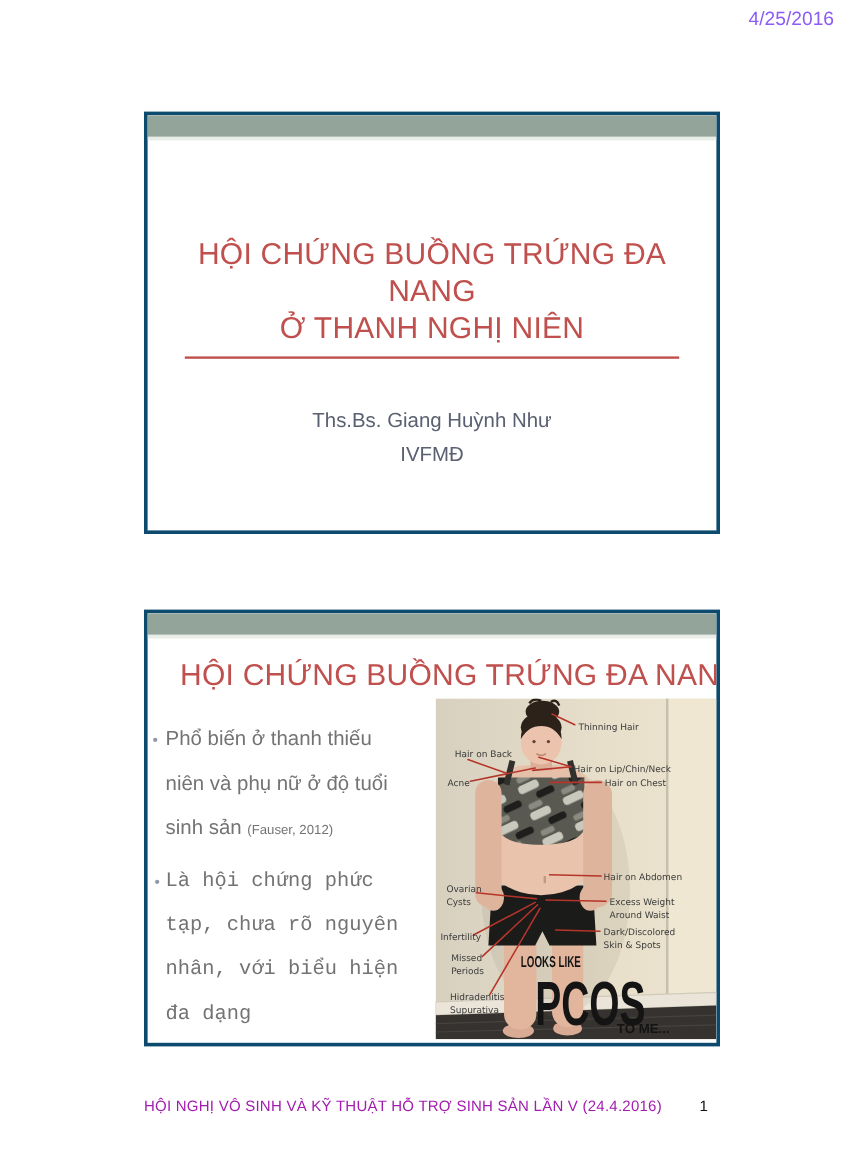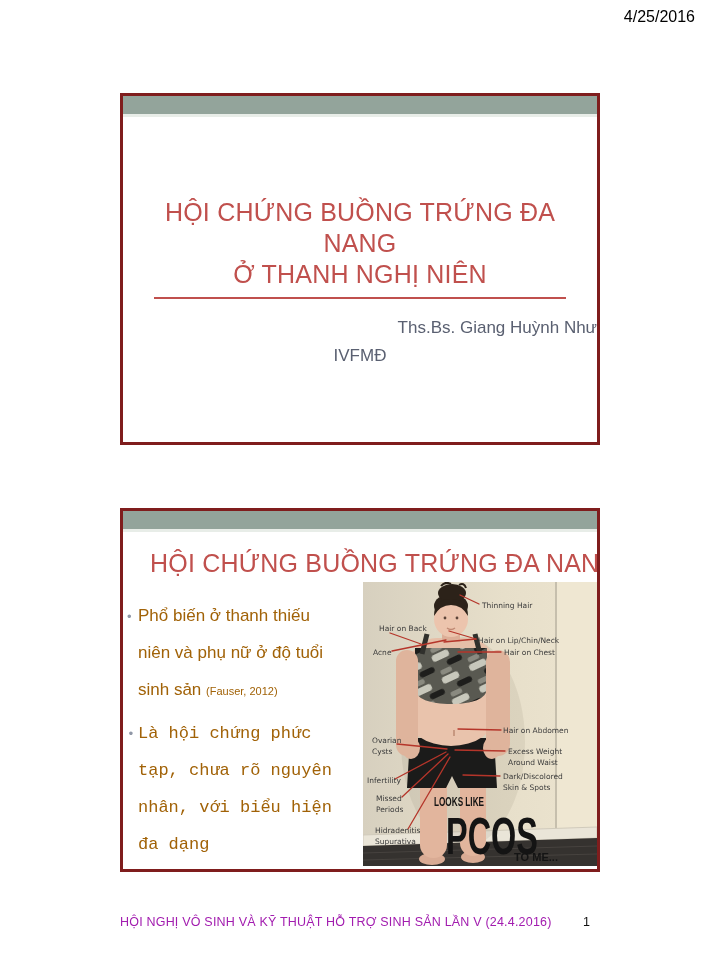--- a/index.html
+++ b/index.html
@@ -1,42 +1,42 @@
 <!DOCTYPE html>
 <html><head>
 <meta charset="utf-8">
 <style>
   html,body{margin:0;padding:0;}
   body{
     width:720px;height:960px;background:#ffffff;position:relative;
     font-family:"Liberation Sans","DejaVu Sans",sans-serif;color:#000;
     overflow:hidden;
   }
-  .date{position:absolute;top:8px;right:25px;font-size:16px;color:#000000;text-align:center;}
+  .date{position:absolute;top:8px;right:25px;font-size:16px;color:#8b5cf6;text-align:center;}
   .slide{
     position:absolute;left:120px;width:480px;background:#fff;
-    border:3px solid #7f1d1d;box-sizing:border-box;overflow:hidden;
+    border:3px solid #0c4a6e;box-sizing:border-box;overflow:hidden;
   }
   .slide1{top:93px;height:352px;}
   .slide2{top:508px;height:364px;}
   .topbar{height:18px;background:#93a49b;}
   .topbar-strip{height:3px;background:#e8ede8;}
   .s1-title{
     margin:80px 8px 0;text-align:center;color:#c0504d;
     font-size:25px;font-weight:400;line-height:31px;letter-spacing:0.2px;
   }
   .s1-underline{width:412px;height:2px;background:#c0504d;margin:7px auto 0;}
-  .s1-presenter{margin-top:19px;text-align:right;color:#5a6071;font-size:17px;}
+  .s1-presenter{margin-top:42px;text-align:center;color:#5a6071;font-size:17px;}
   .s1-org{margin-top:8px;text-align:center;color:#5a6071;font-size:17px;}
   .s2-title{
     position:absolute;left:27px;top:38px;margin:0;color:#c0504d;
     font-size:25px;font-weight:400;letter-spacing:0.2px;white-space:nowrap;
   }
   .bullets{position:absolute;left:4px;top:86px;width:210px;margin:0;padding:0;list-style:none;}
-  .bullets li{position:relative;padding-left:11px;font-size:17px;line-height:37px;color:#a16207;}
+  .bullets li{position:relative;padding-left:11px;font-size:17px;line-height:37px;color:#737373;}
   .bullets li + li{margin-top:5px;font-family:Liberation Mono, monospace;}
   .bullets li::before{content:"\2022";position:absolute;left:0;top:1px;color:#9097a6;font-size:13px;}
   .cite{font-size:11px;}
   .figure{position:absolute;left:240px;top:71px;display:block;}
   .fig-label{font-family:"DejaVu Sans",sans-serif;font-size:7.5px;fill:#3b3b3b;}
   .fig-line{stroke:#b5352a;stroke-width:1.3;stroke-linecap:round;}
   .caption{font-family:"Liberation Sans",sans-serif;font-weight:bold;fill:#141414;}
   .footer{position:absolute;left:120px;top:915px;font-size:12.5px;color:#a21caf;letter-spacing:0.2px;}
   .pagenum{position:absolute;left:583px;top:915px;font-size:12.5px;color:#111;}
 </style>

